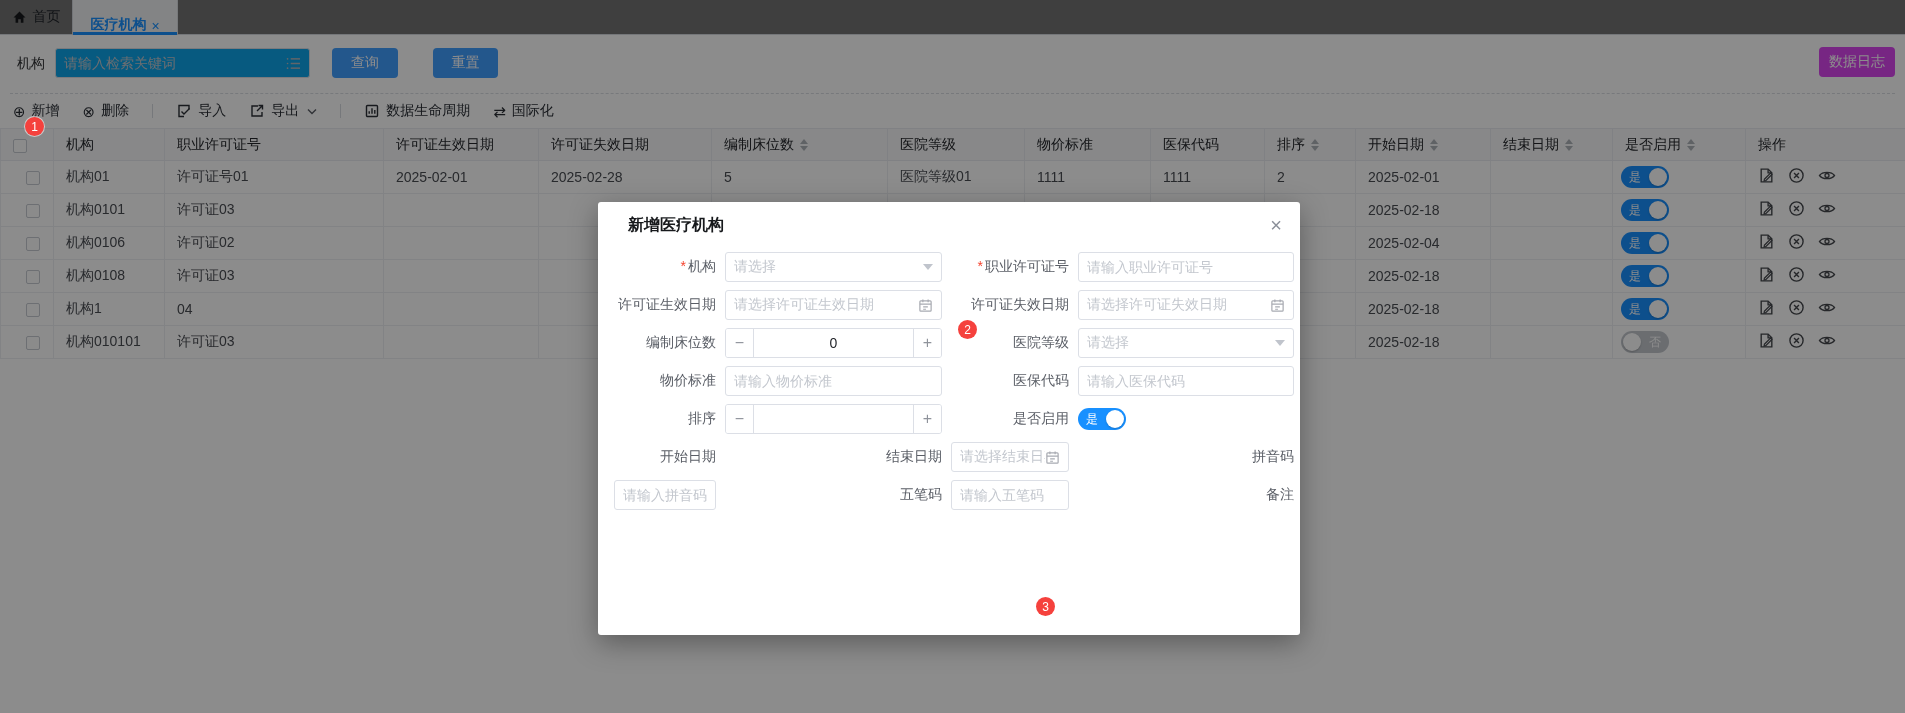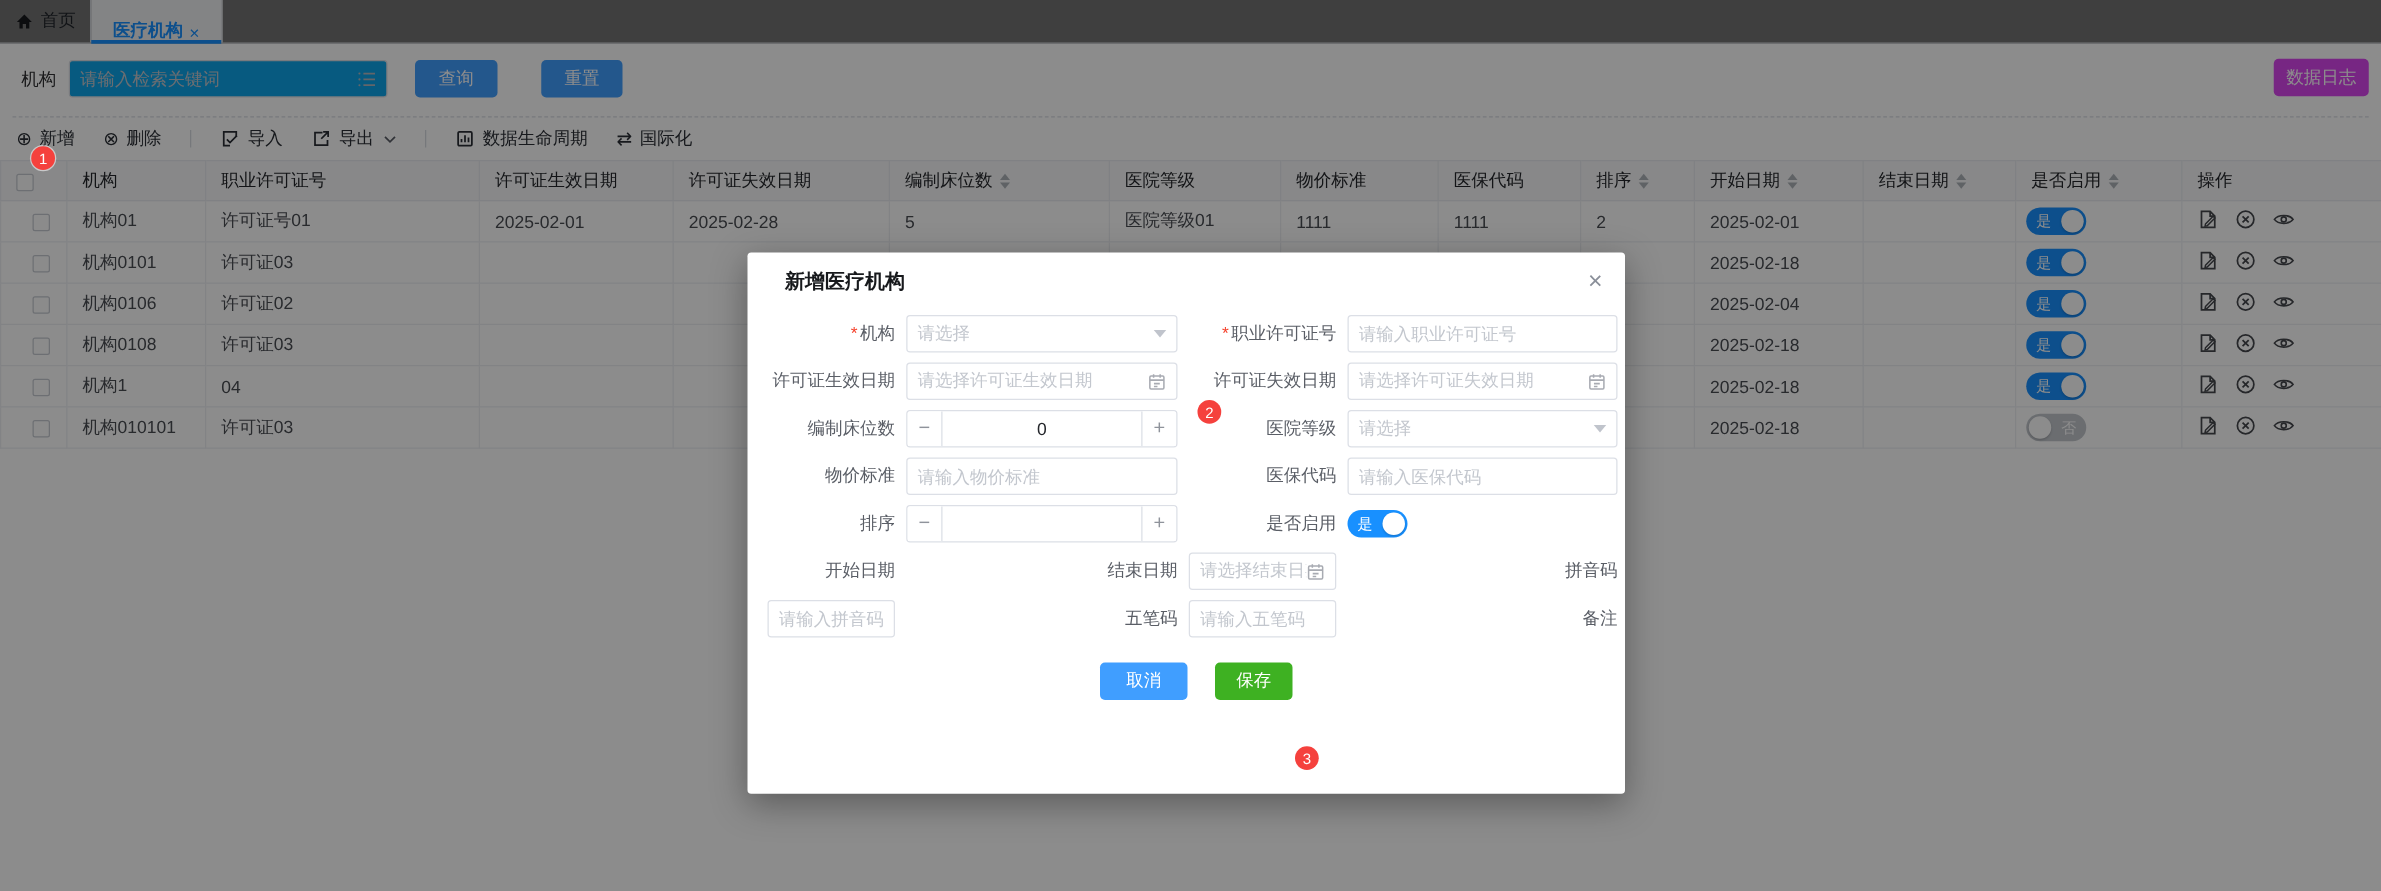--- a/index.html
+++ b/index.html
@@ -561,22 +561,18 @@
           </svg>
       </div>
 
       <span class="fl">拼音码</span>
       <input class="tctrl" placeholder="请输入拼音码" style="">
       <span class="fl">五笔码</span>
       <input class="tctrl" placeholder="请输入五笔码" style="">
 
       <span class="fl" style="align-self:start; padding-top:6px;">备注</span>
     </div>
-    <div class="modal-footer">
-      <button class="btn btn-cancel">取消</button>
-      <button class="btn btn-save">保存</button>
-    </div>
   </div>
 </div>
 
 <div class="anno anno1">1</div>
 <div class="anno anno2">2</div>
 <div class="anno anno3">3</div>
 
 </body></html>

